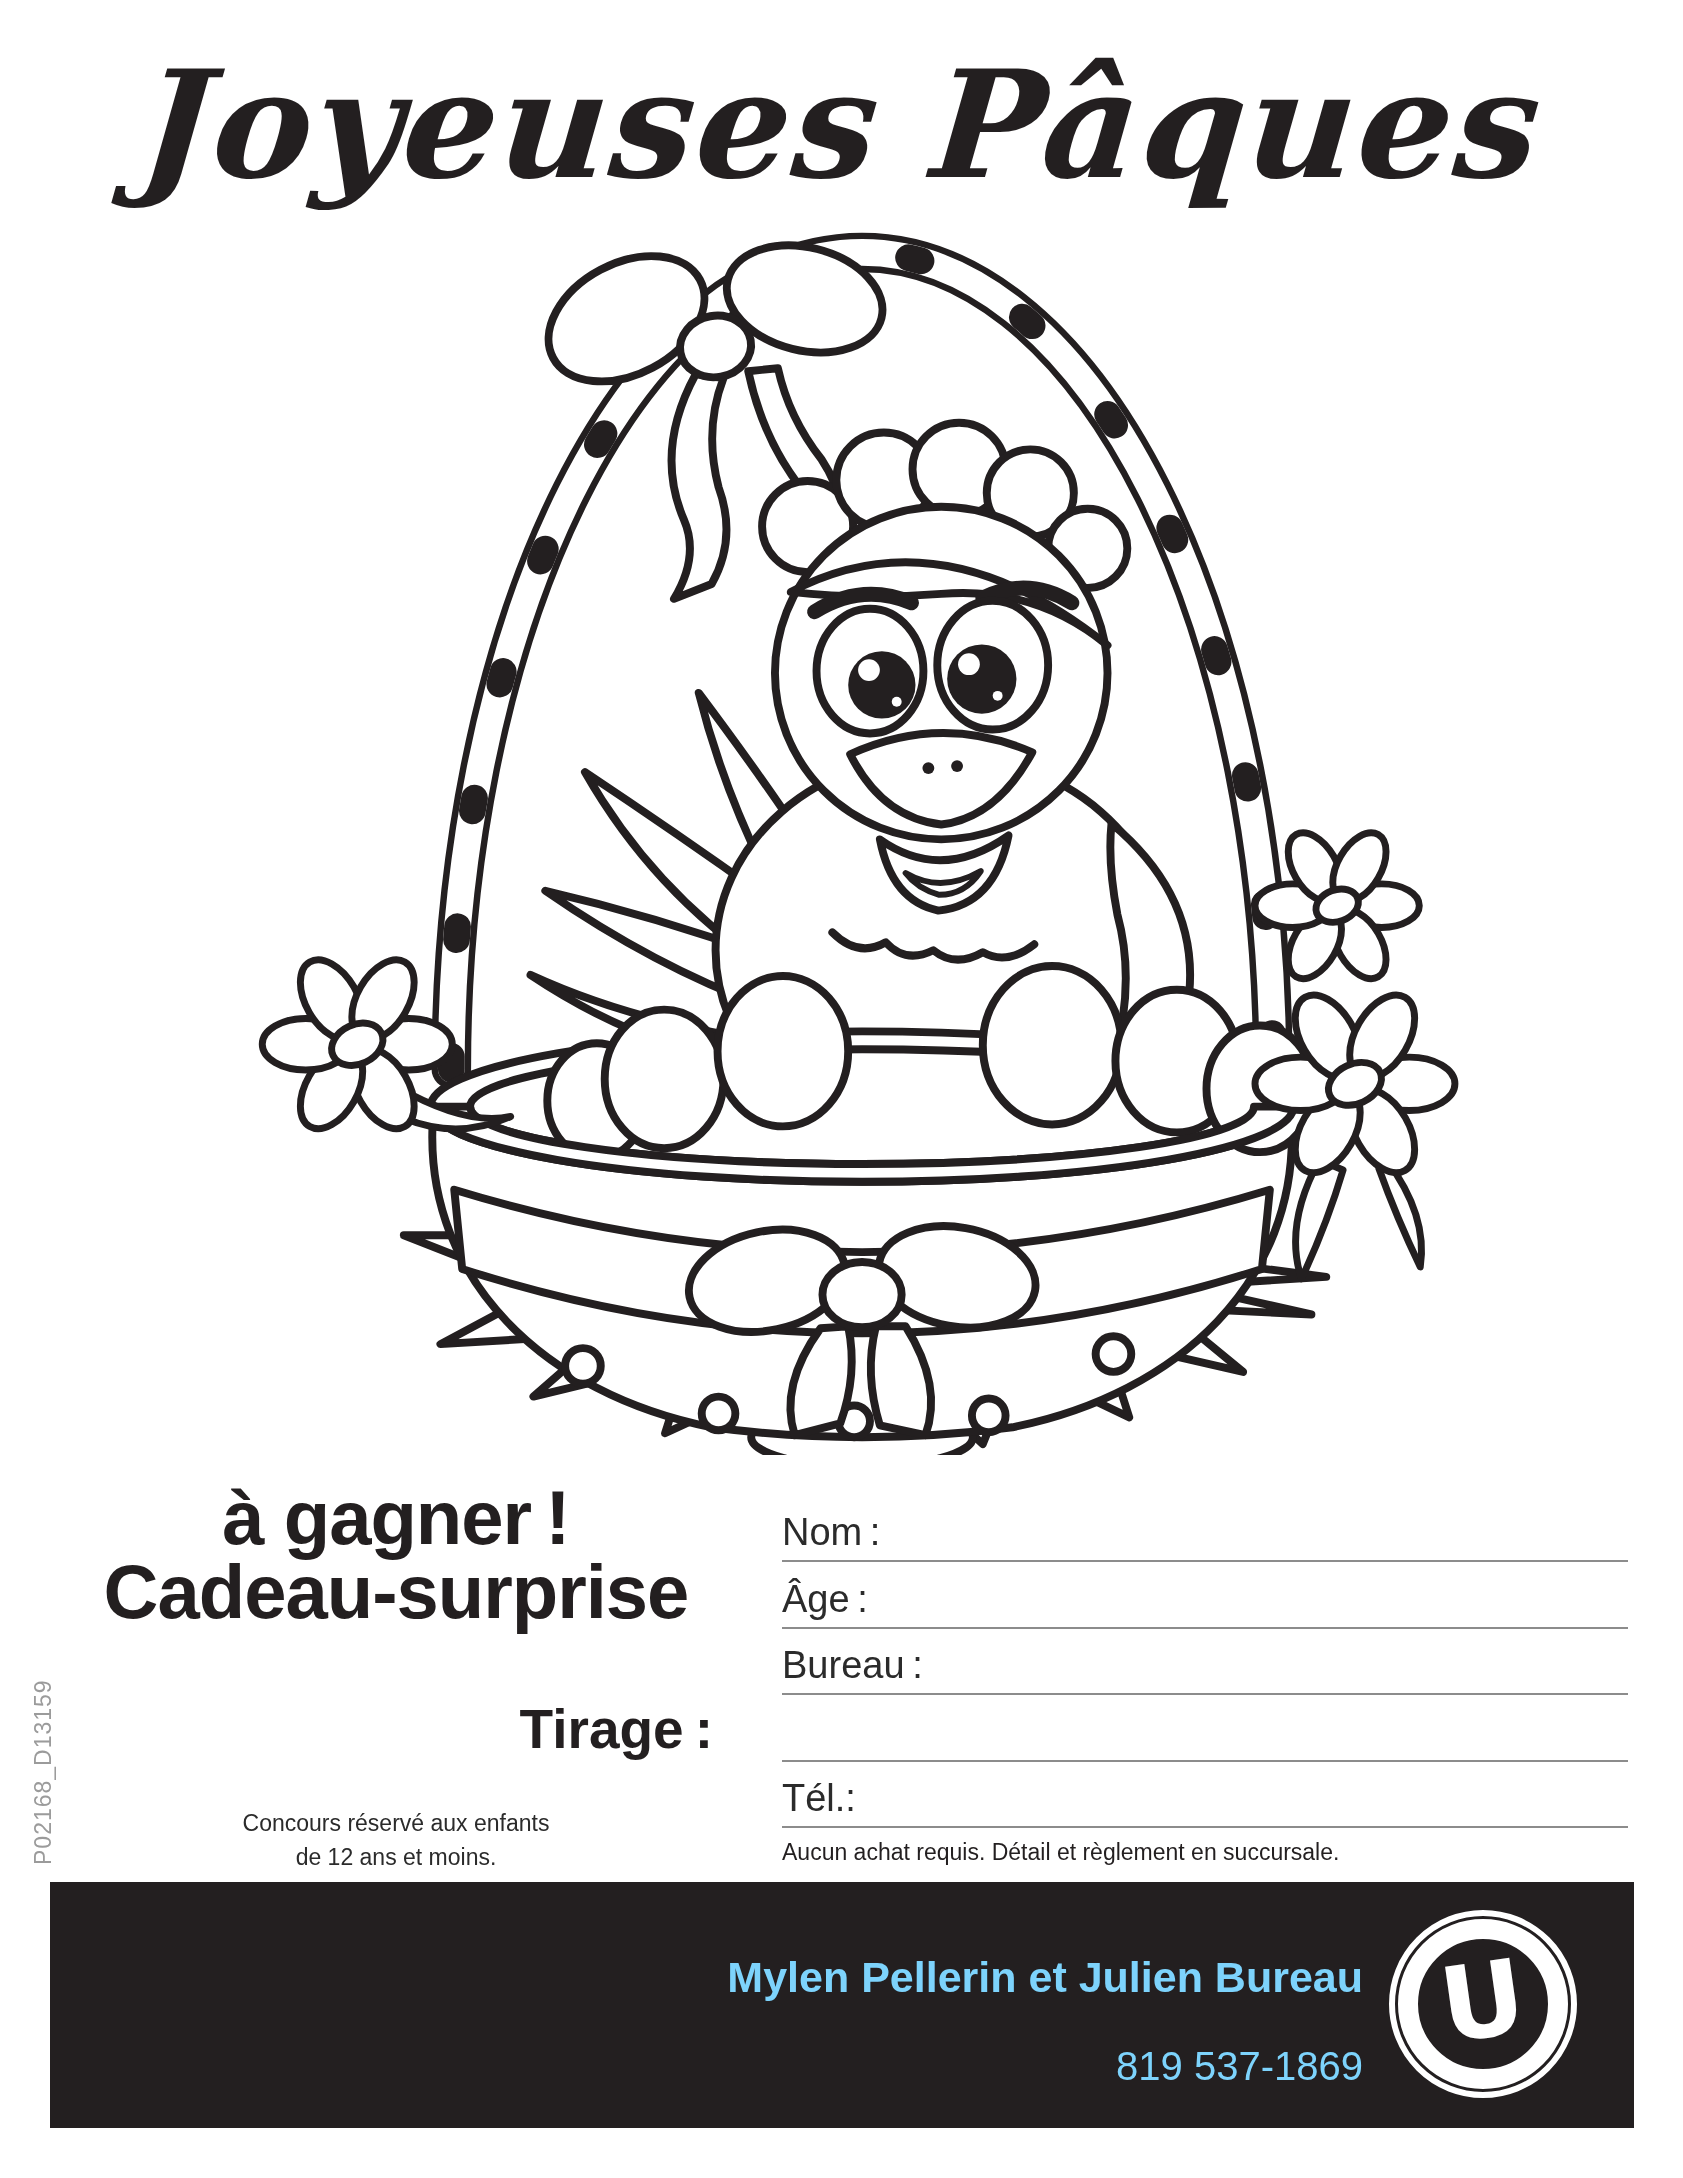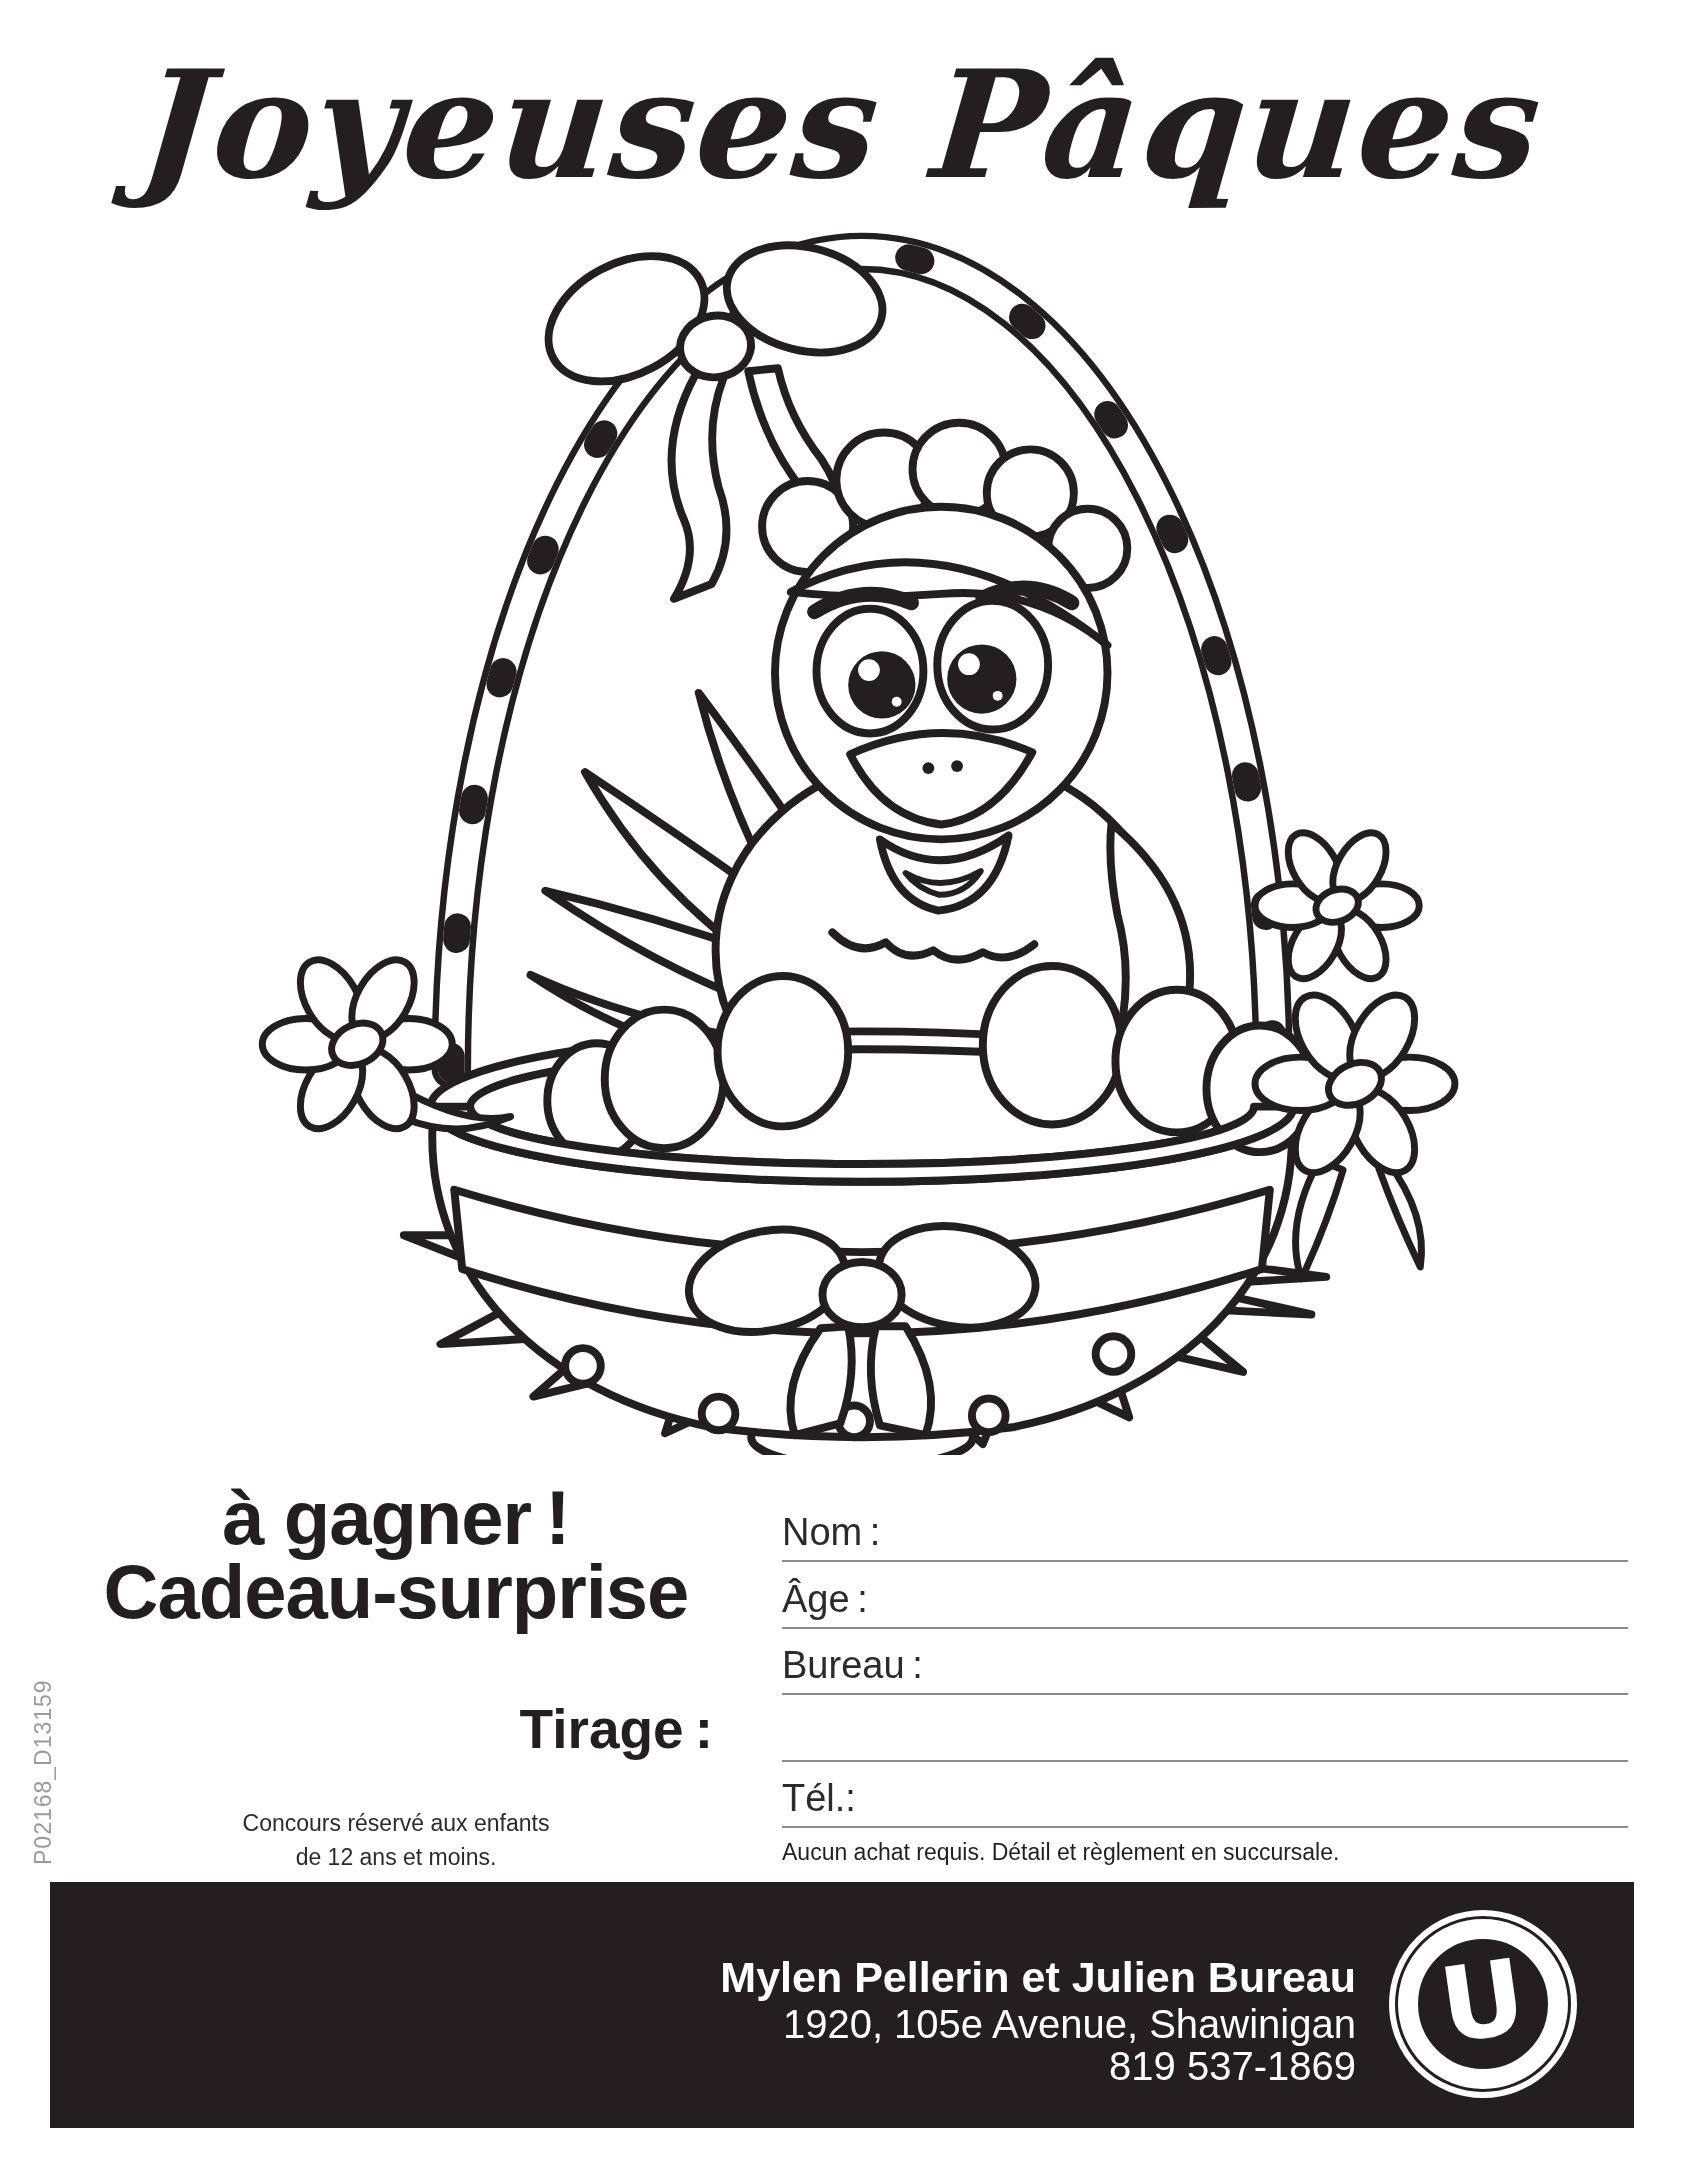--- a/index.html
+++ b/index.html
@@ -48,21 +48,21 @@
   .side-code{
     position:absolute; left:30px; top:1679px; height:186px; width:28px;
     writing-mode:vertical-rl; transform:rotate(180deg);
     font-size:23px; letter-spacing:1px; color:#9b9b9b; white-space:nowrap;
   }
 
   .bar{
     position:absolute; left:50px; top:1882px; width:1584px; height:246px;
     background:#231f20;
   }
-  .bar .txt{ position:absolute; left:341px; width:965px; text-align:right; color:#ffffff; }
+  .bar .txt{ position:absolute; left:348px; width:965px; text-align:right; color:#7dd3fc; }
   .store-name{ top:71px; font-weight:bold; font-size:43px; }
   .store-address{ top:120px; font-size:40px; font-weight:normal; }
   .store-phone{ top:162px; font-size:40px; font-weight:normal; }
 
   .logo{ position:absolute; left:1339px; top:28px; width:188px; height:188px; }
   .logo-outer{ position:absolute; inset:0; border:6px solid #fff; border-radius:50%; }
   .logo-mid{ position:absolute; inset:9px; border:20px solid #fff; border-radius:50%; }
   .logo-u{
     position:absolute; inset:0; display:flex; align-items:center; justify-content:center;
     font-family:"DejaVu Sans", sans-serif; font-weight:bold; font-size:103px; color:#ffffff;
@@ -228,21 +228,20 @@
     <div class="frow row4">
       <span class="lbl">Tél.:</span>
     </div>
     <div class="disclaimer">Aucun achat requis. Détail et règlement en succursale.</div>
   </div>
 
   <div class="side-code">P02168_D13159</div>
 
   <div class="bar">
     <div class="txt store-name">Mylen Pellerin et Julien Bureau</div>
-    <div class="txt store-address">1920, 105e Avenue, Shawinigan</div>
     <div class="txt store-phone">819 537-1869</div>
     <div class="logo">
       <div class="logo-outer"></div>
       <div class="logo-mid"></div>
       <div class="logo-u">U</div>
     </div>
   </div>
 
 </div>
 

